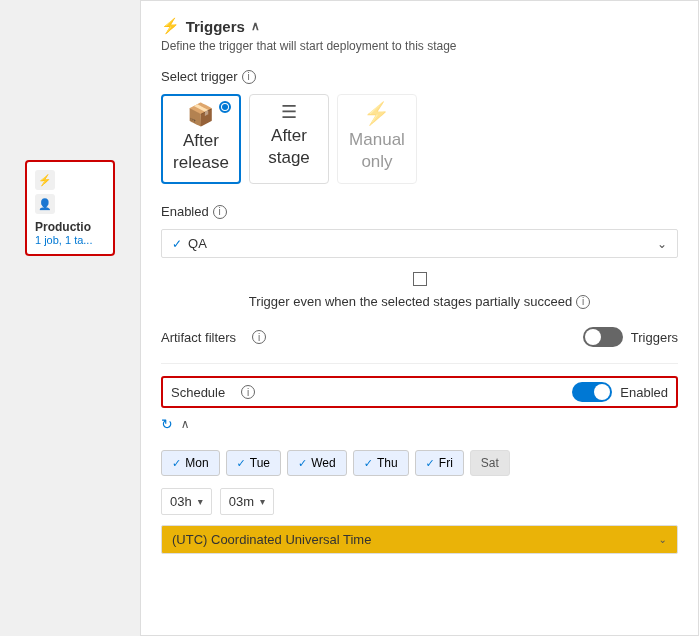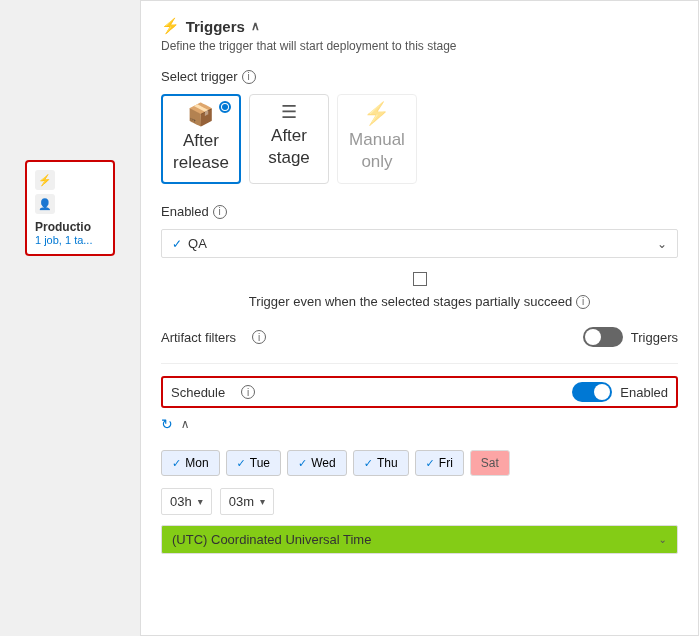--- a/index.html
+++ b/index.html
@@ -379,21 +379,21 @@
       background: #e8f0fe;
       border-color: #ccc;
     }
 
     .day-btn .day-check {
       color: #0078d4;
       font-size: 11px;
     }
 
     .day-btn.inactive {
-      background: #fca5a5;
+      background: #e5e5e5;
       color: #555;
     }
 
     
     .time-row {
       display: flex;
       gap: 8px;
       margin-bottom: 10px;
     }
 
@@ -417,21 +417,21 @@
 
     
     .timezone-select {
       border: 1px solid #ddd;
       border-radius: 2px;
       padding: 6px 10px;
       display: flex;
       align-items: center;
       justify-content: space-between;
       cursor: pointer;
-      background: #84cc16;
+      background: #eab308;
       font-size: 13px;
       color: #333;
     }
 
     .second-row-days {
       display: flex;
       gap: 6px;
       margin-bottom: 12px;
     }
 

